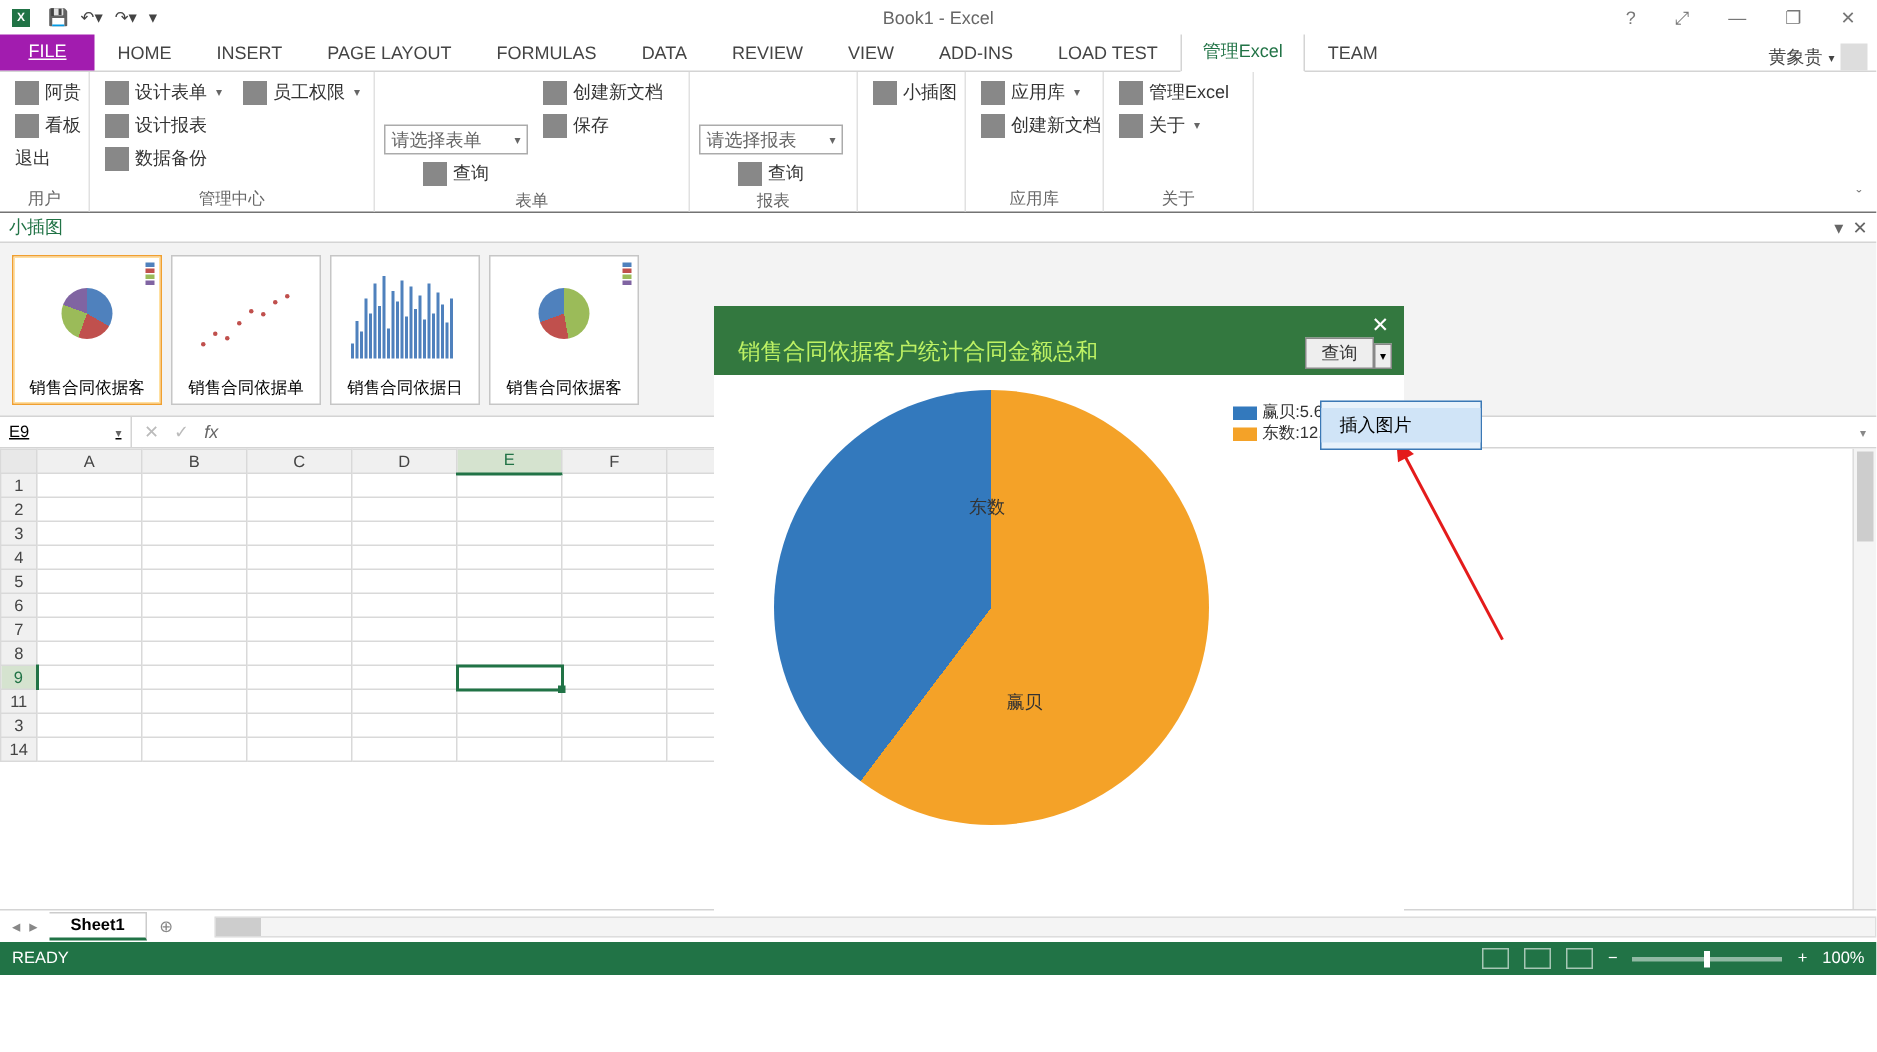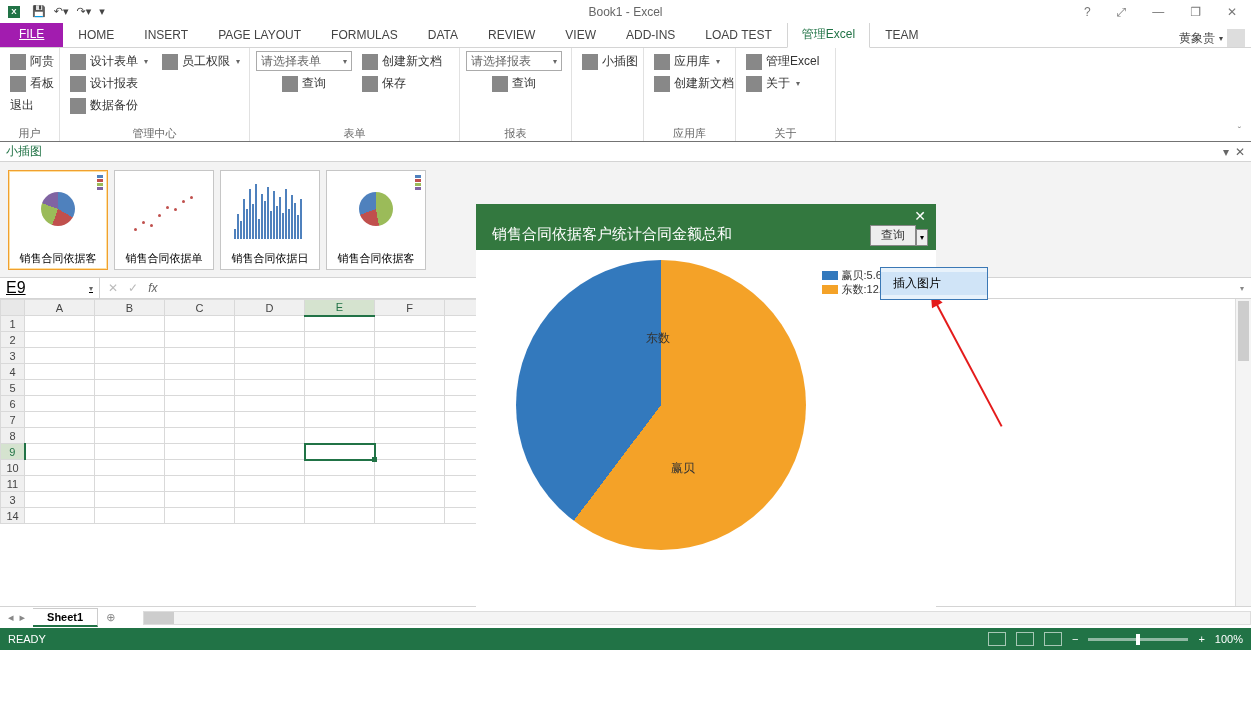--- a/index.html
+++ b/index.html
@@ -26,21 +26,21 @@
 .ribbon { height: 94px; background: #fff; border-bottom: 1px solid #737373; display: flex; }
 .rgroup { border-right: 1px solid #e1e1e1; padding: 3px 6px 0 6px; display: flex; flex-direction: column; position:relative;}
 .rgroup .label { font-size: 11px; color: #666; text-align: center; height:16px; line-height:16px;}
 .rgroup .body { flex:1; display:flex; }
 .rcol { display:flex; flex-direction:column; gap:1px; }
 .rbtn { display:flex; align-items:center; gap:4px; padding:2px 4px; font-size:12px; color:#333; cursor:pointer; white-space:nowrap; }
 .rbtn .ic{width:16px;height:16px;background:#888; display:inline-block;}
 .rbtn.dropdown::after{content:"▾"; font-size:8px; color:#666; margin-left:2px;}
 .combo{border:1px solid #ababab; height:20px; font-size:12px; padding:0 4px; display:flex; align-items:center; background:#fff; color:#666;}
 .combo::after{content:"▾"; margin-left:auto; font-size:8px;}
-.rstack{display:flex; flex-direction:column; gap:2px;}
+.rstack{display:flex; flex-direction:column; gap:2px;margin-top:32px;}
 
 
 .pane-hdr { height: 20px; background: #fff; border-bottom: 1px solid #d4d4d4; display:flex; align-items:center; padding: 0 6px; font-size:12px; color:#217346;}
 .pane-hdr .close { margin-left:auto; display:flex; gap:6px; color:#666;}
 
 
 .gallery { height: 116px; background: #f3f3f3; display:flex; align-items:center; padding: 8px; gap:6px; border-bottom:1px solid #d4d4d4;}
 .gitem { width:100px; height:100px; background:#fff; border:1px solid #c6c6c6; display:flex; flex-direction:column; cursor:pointer;}
 .gitem.sel{border:1px solid #f0a030; box-shadow: inset 0 0 0 1px #ffe0a0;}
 .gitem .thumb{flex:1; display:flex; align-items:center; justify-content:center; position:relative;}
@@ -52,21 +52,21 @@
 .mini-legend i{width:6px;height:3px;background:#4f81bd;display:block;}
 .mini-legend i:nth-child(2){background:#c0504d;}
 .mini-legend i:nth-child(3){background:#9bbb59;}
 .mini-legend i:nth-child(4){background:#8064a2;}
 .scatter-thumb,.bar-thumb{width:80px;height:60px;position:relative;}
 .scatter-thumb i{position:absolute;width:3px;height:3px;background:#c0504d;border-radius:50%;}
 .bar-thumb i{position:absolute;bottom:0;width:2px;background:#4f81bd;}
 
 
 .fbar{height:21px; border-bottom:1px solid #d4d4d4; display:flex; align-items:stretch;}
-.namebox{width:100px; border-right:1px solid #d4d4d4; display:flex; align-items:center; padding:0 6px; font-size:16px;text-decoration:underline;}
+.namebox{width:88px; border-right:1px solid #d4d4d4; display:flex; align-items:center; padding:0 6px; font-size:11px;text-decoration:underline;}
 .namebox::after{content:"▾"; margin-left:auto; font-size:8px; color:#666;}
 .fx-btns{display:flex; align-items:center; padding:0 8px; color:#bbb; gap:10px; font-size:12px;}
 .fx{font-style:italic; color:#666;}
 .finput{flex:1; padding:0 6px; font-size:12px; display:flex; align-items:center;}
 .expand{width:18px; display:flex; align-items:center; justify-content:center; color:#888; font-size:8px;}
 
 
 .grid-area{position:relative; height: 307px; overflow:hidden;}
 table.grid{border-collapse:collapse; table-layout:fixed;}
 table.grid th, table.grid td{border:1px solid #d9d9d9; height:16px;}
@@ -76,21 +76,21 @@
 table.grid td.rowhdr{background:#f0f0f0; font-size:11px; color:#444; text-align:center; width:24px;}
 .sel-col{background:#d5e3cf !important; color:#217346 !important; border-bottom:2px solid #217346 !important;}
 .sel-row{background:#d5e3cf !important; color:#217346 !important; border-right:2px solid #217346 !important;}
 td.sel-cell{outline:2px solid #217346; outline-offset:-1px; position:relative;}
 td.sel-cell::after{content:""; position:absolute; right:-3px; bottom:-3px; width:5px; height:5px; background:#217346;}
 
 
 .chart-overlay{position:absolute; left:476px; top:204px; width:460px; height:410px; background:#fff; }
 .chart-titlebar{height:46px; background:#33783f; position:relative;}
 .chart-titlebar .close{position:absolute; top:4px; right:10px; color:#fff; font-size:14px; cursor:pointer;}
-.chart-titlebar .title{position:absolute; left:16px; bottom:6px; color:#ffffff; font-size:15px;}
+.chart-titlebar .title{position:absolute; left:16px; bottom:6px; color:#bef264; font-size:15px;}
 .chart-titlebar .qbtn{position:absolute; right:20px; bottom:4px; background:#eee; color:#333; font-size:12px; padding:1px 10px; border:1px solid #888; cursor:pointer;}
 .chart-titlebar .qdrop{position:absolute; right:8px; bottom:4px; width:12px; height:17px; background:#eee; border:1px solid #888; font-size:8px; display:flex; align-items:center; justify-content:center;}
 .chart-body{position:relative; height:364px;}
 .pie{position:absolute; left:40px; top:10px; width:290px; height:290px; border-radius:50%;
  background: conic-gradient(#f4a228 0deg 217deg, #3379bd 217deg 360deg);}
 .pie .lbl{position:absolute; font-size:12px; color:#333;}
 .legend{position:absolute; top:18px; right:48px; font-size:11px; color:#333;}
 .legend .row{display:flex; align-items:center; gap:4px; line-height:14px;}
 .legend .sw{width:16px; height:9px;}
 
@@ -512,33 +512,20 @@
           <td></td>
           <td></td>
           <td class="sel-cell"></td>
           <td></td>
           <td></td>
           <td></td>
           <td></td>
           <td></td>
         </tr>
         <tr>
-          <td class="rowhdr">10</td>
-          <td></td>
-          <td></td>
-          <td></td>
-          <td></td>
-          <td></td>
-          <td></td>
-          <td></td>
-          <td></td>
-          <td></td>
-          <td></td>
-        </tr>
-        <tr>
           <td class="rowhdr">11</td>
           <td></td>
           <td></td>
           <td></td>
           <td></td>
           <td></td>
           <td></td>
           <td></td>
           <td></td>
           <td></td>

